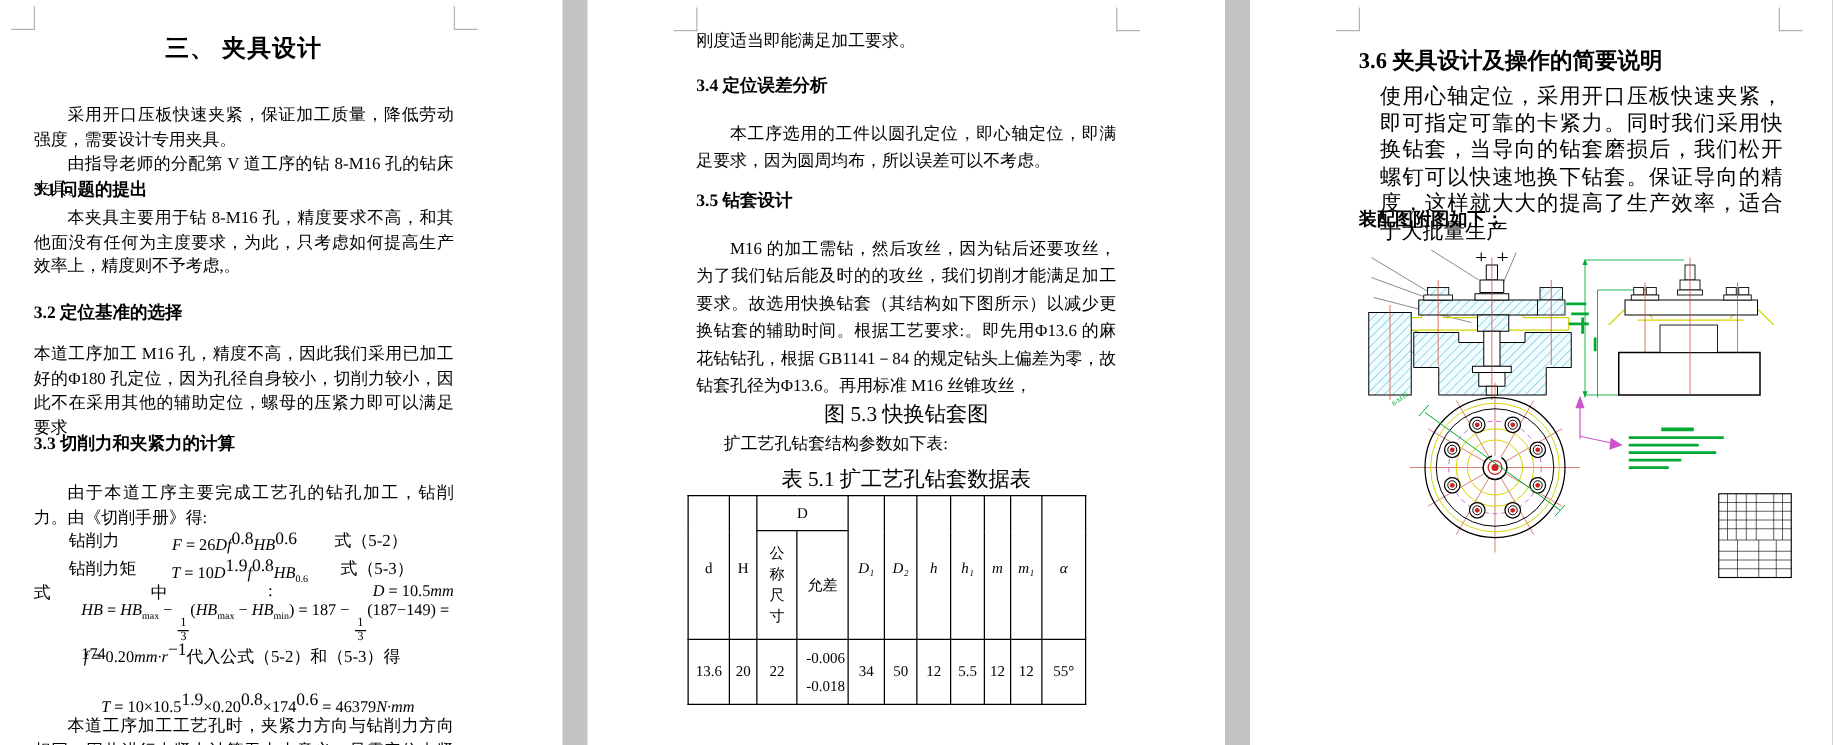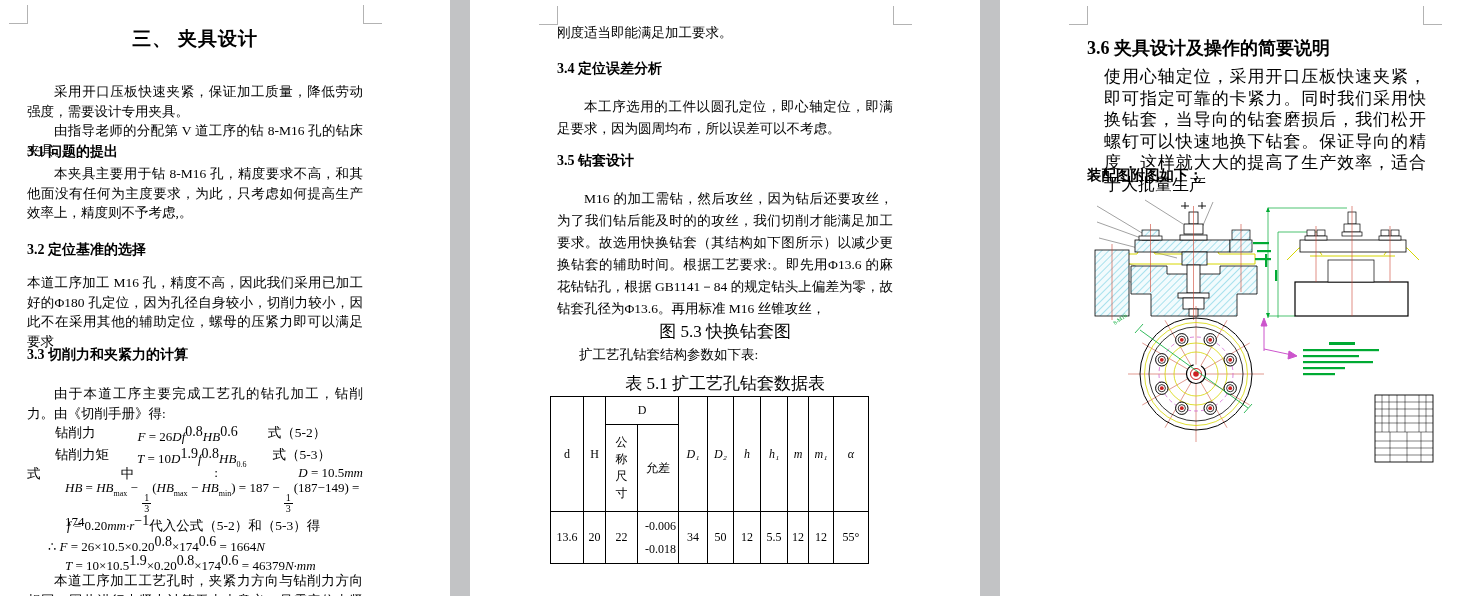--- a/index.html
+++ b/index.html
@@ -80,24 +80,21 @@
             <span class="fn">1</span>
             <span class="fd">3</span>
           </span><span>(</span><i>HB</i><sub>max</sub><span> − </span><i>HB</i><sub>min</sub><span>) = 187 − </span><span class="frac">
             <span class="fn">1</span>
             <span class="fd">3</span>
           </span><span>(187−149) = 174</span>
       </div>
       <div class="abs fm" style="top:513px;left:40px;">
         <i>f</i><span> = 0.20</span><i>mm·r</i><sup>−1</sup><span style="font-size:13.5px;">代入公式（5-2）和（5-3）得</span>
       </div>
-      <div class="abs fm" style="top:534px;left:21px;">
-        <span>∴ </span><i>F</i><span> = 26×10.5×0.20</span><sup>0.8</sup><span>×174</span><sup>0.6</sup><span> = 1664</span><i>N</i>
-      </div>
-      <div class="abs fm" style="top:553px;left:38px;">
+      <div class="abs fm" style="top:553px;left:54px;">
         <i>T</i><span> = 10×10.5</span><sup>1.9</sup><span>×0.20</span><sup>0.8</sup><span>×174</span><sup>0.6</sup><span> = 46379</span><i>N·mm</i>
       </div>
       <p class="body ind abs" style="top:571px;">本道工序加工工艺孔时，夹紧力方向与钻削力方向相同。因此进行夹紧力计算无太大意义，只需定位夹紧部件的销钉强度</p>
     </div>
   </div>
 
   <div class="page" id="page2">
     <div class="crop tl" style="left:69px;top:6px;"></div>
     <div class="crop tr" style="left:423px;top:6px;"></div>
     <div class="content">

